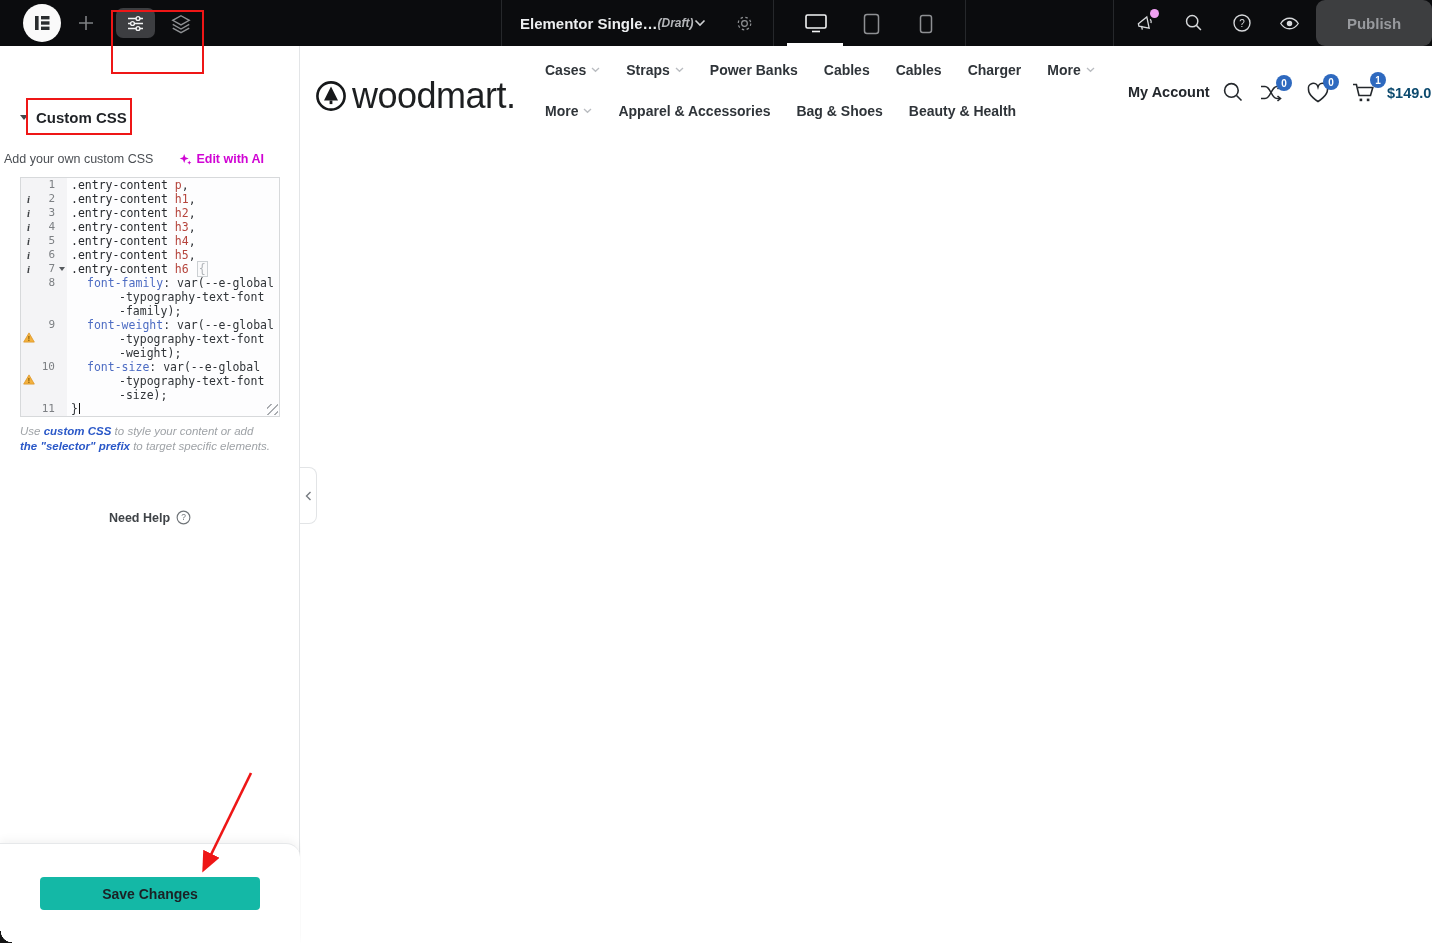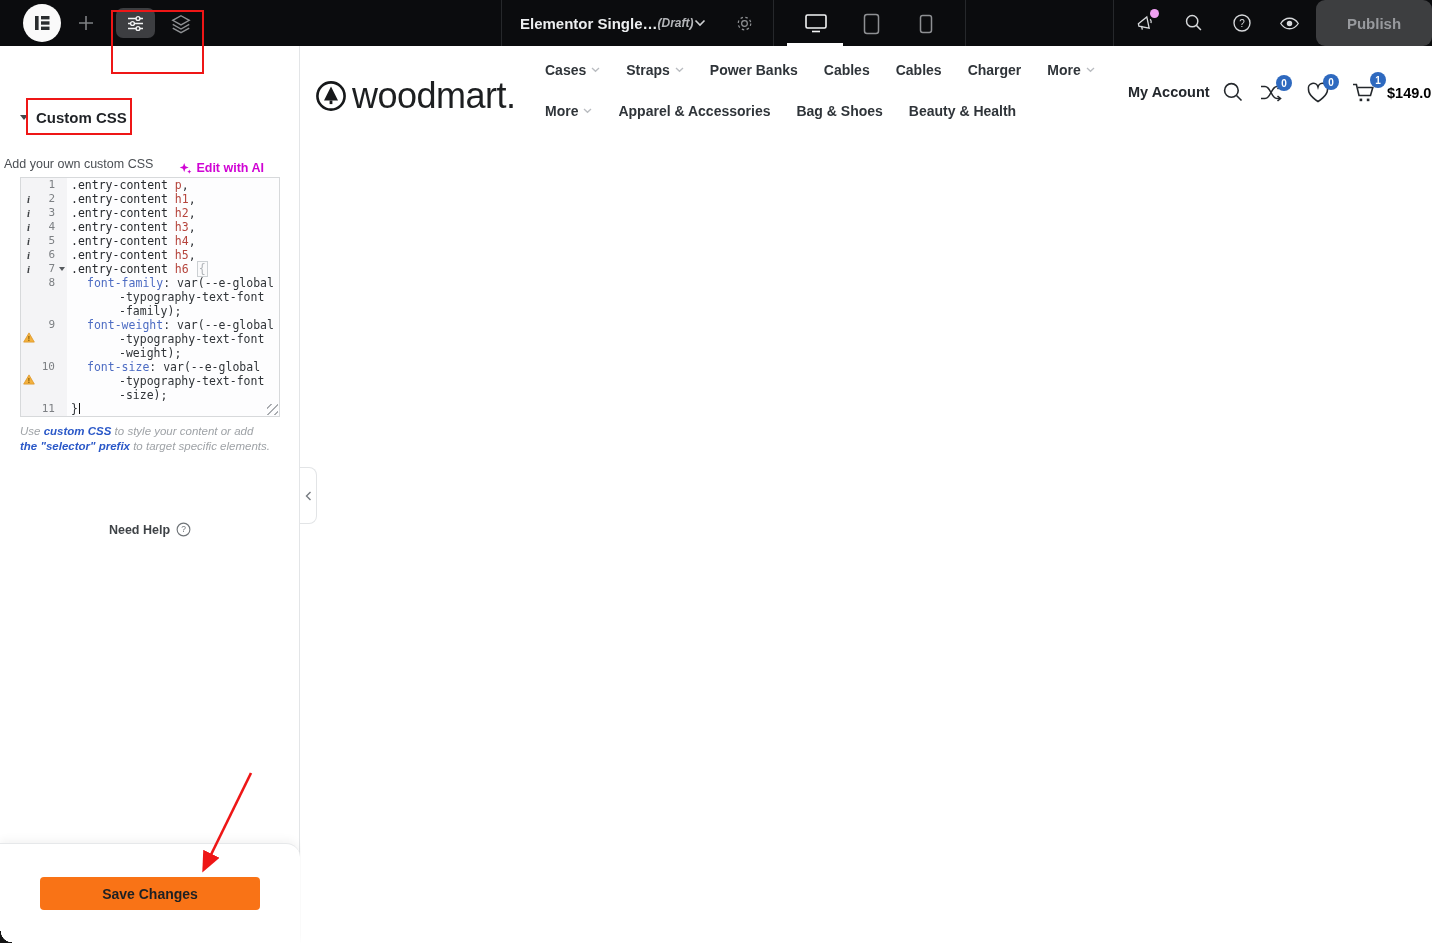--- a/index.html
+++ b/index.html
@@ -59,21 +59,21 @@
   .tok-prop { color:#4d6cc3; }
   .tok-br { color:#b0b4b8; border:1px solid #ccd0d3; background:#fafafb; padding:0 1px; margin-left:1px; }
   .caret { display:inline-block; width:1px; height:11px; background:#111; margin-left:1px; vertical-align:-1px; }
   .resize-h { position:absolute; right:1px; bottom:1px; width:11px; height:11px; cursor:nwse-resize;
     background:repeating-linear-gradient(-45deg, transparent 0 2px, #a9acb0 2px 3px, transparent 3px 5px); }
 
   .help-note { position:absolute; left:20px; top:378px; width:252px; font-size:11.5px; font-style:italic;
                color:#9fa3a7; line-height:15px; }
   .help-note .lnk { color:#2a58c8; font-weight:700; cursor:pointer; }
 
-  .needhelp { position:absolute; left:0; top:476px; width:300px; display:flex; align-items:center; justify-content:center; gap:6px; cursor:pointer; }
+  .needhelp { position:absolute; left:0; top:464px; width:300px; display:flex; align-items:center; justify-content:center; gap:6px; cursor:pointer; }
   .needhelp .t { font-size:12.5px; font-weight:600; color:#3f4347; }
 
   .collapse-tab { position:absolute; left:300px; top:467px; width:17px; height:57px; background:#fff;
                   border:1px solid #e2e4e6; border-left:none; border-radius:0 8px 8px 0;
                   display:flex; align-items:center; justify-content:center; color:#767b80; cursor:pointer; z-index:5; }
 
   .panel-footer { position:absolute; left:0; top:797px; width:300px; height:100px; background:#fff;
                   border-top:1px solid #e6e8ea; border-top-right-radius:14px; box-shadow:0 -3px 10px rgba(0,0,0,.05); }
   .save-btn { position:absolute; left:40px; top:33px; width:220px; height:33px; border:none; border-radius:4px;
               font-family:"Liberation Sans", sans-serif; font-size:14px; font-weight:700; color:#1c2024; cursor:pointer; }
@@ -83,21 +83,21 @@
   .brand { position:absolute; left:14px; top:29px; display:flex; align-items:center; gap:5px; }
   .brand .txt { font-size:36px; font-weight:400; color:#1d1f21; letter-spacing:-0.5px; }
   .nav-row { position:absolute; display:flex; gap:26px; align-items:center; }
   .nav-row1 { left:244px; top:16px; }
   .nav-row2 { left:244px; top:57px; }
   .nav-item { display:flex; align-items:center; gap:5px; font-size:14px; font-weight:600; color:#2f3439; cursor:pointer; white-space:nowrap; }
   .acct { position:absolute; left:827px; top:38px; font-size:14.5px; font-weight:600; color:#23272c; cursor:pointer; }
   .hicon { position:absolute; color:#24282c; cursor:pointer; }
   .badge { position:absolute; top:-8px; right:-9px; min-width:16px; height:16px; border-radius:8px; color:#fff;
            font-size:10px; font-weight:700; display:flex; align-items:center; justify-content:center; padding:0 4px; }
-  .cart-total { position:absolute; left:1086px; top:39px; font-size:14.5px; font-weight:600; color:#000000; white-space:nowrap; }
+  .cart-total { position:absolute; left:1086px; top:39px; font-size:14.5px; font-weight:600; color:#0c4a6e; white-space:nowrap; }
 
   
   .anno { position:absolute; border-style:solid; border-width:2px; background:transparent; z-index:20; pointer-events:none; }
   .anno-arrow { position:absolute; z-index:21; pointer-events:none; }
   .win-corner { position:absolute; left:0; bottom:0; width:12px; height:12px; z-index:30;
                 background:radial-gradient(circle at 12px 0px, transparent 11px, #141414 11.5px); }
 </style>
 </head>
 <body>
 
@@ -199,21 +199,21 @@
 
 <div class="sidebar">
 
   <div class="section-row">
     <span class="tri-down"></span>
     <span class="lbl">Custom CSS</span>
   </div>
 
   <div class="csslabel-row">
     <span class="lbl">Add your own custom CSS</span>
-    <span class="ai-link" style="color: rgb(208, 4, 212); margin-top: 9px;">
+    <span class="ai-link" style="color: rgb(208, 4, 212);">
       <svg width="13" height="13" viewBox="0 0 13 13">
         <path d="M5.2 1 6.4 4.3 9.7 5.5 6.4 6.7 5.2 10 4 6.7 .7 5.5 4 4.3z" fill="currentColor"></path>
         <path d="M10.3 7.6 10.9 9.1 12.4 9.7 10.9 10.3 10.3 11.8 9.7 10.3 8.2 9.7 9.7 9.1z" fill="currentColor"></path>
       </svg>
       <span>Edit with AI</span>
     </span>
   </div>
 
   <div class="editor">
     <div id="ed-rows">
@@ -369,21 +369,21 @@
 
   <div class="needhelp">
     <span class="t">Need Help</span>
     <svg width="15" height="15" viewBox="0 0 16 16" fill="none" stroke="#6f7478" stroke-width="1.2">
       <circle cx="8" cy="8" r="6.8"></circle>
       <text x="8" y="11" text-anchor="middle" font-size="9" fill="#6f7478" stroke="none" font-family="Liberation Sans, sans-serif">?</text>
     </svg>
   </div>
 
   <div class="panel-footer">
-    <button class="save-btn" style="background: #f97316;">Save Changes</button>
+    <button class="save-btn" style="background: #14b8a6;">Save Changes</button>
   </div>
 </div>
 
 <div class="collapse-tab">
   <svg width="7" height="10" viewBox="0 0 7 10" fill="none" stroke="currentColor" stroke-width="1.4">
       <path d="M5.5 1 1.5 5l4 4"></path>
     </svg>
 </div>
 
 <div class="preview">

